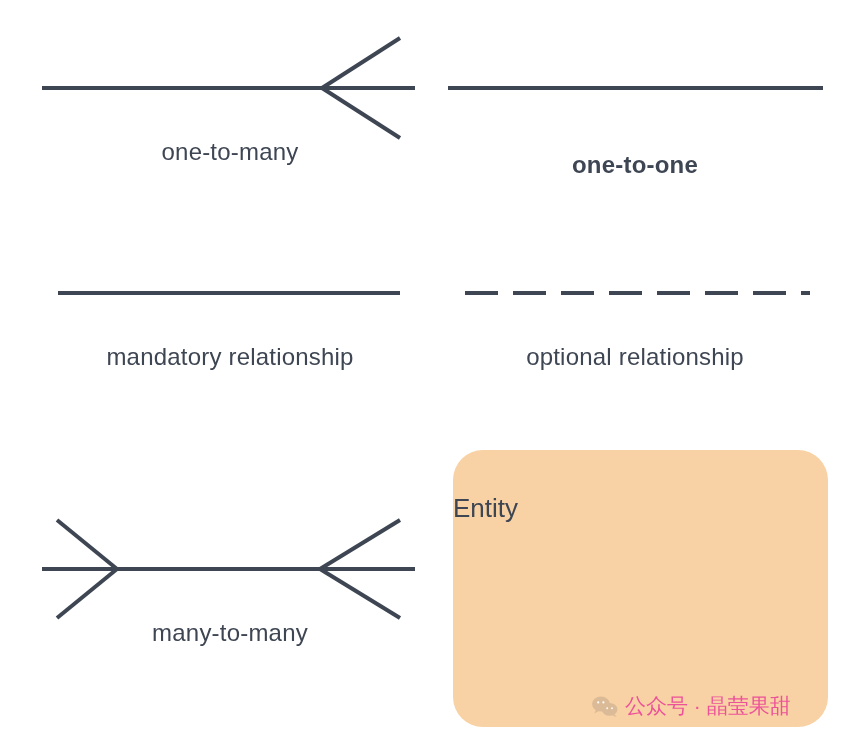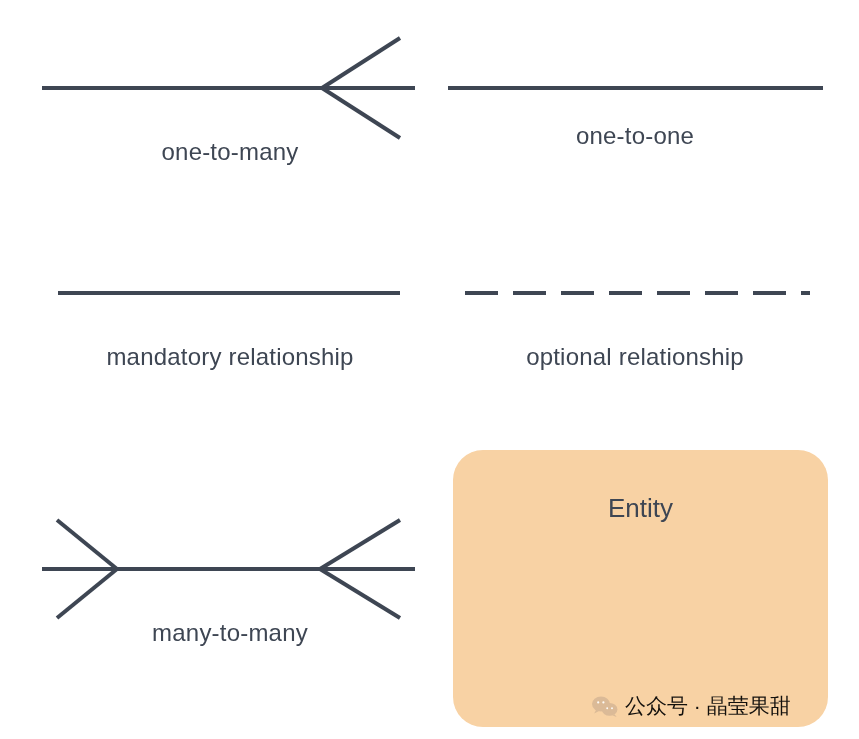--- a/index.html
+++ b/index.html
@@ -31,41 +31,40 @@
   .caption {
     position: absolute;
     text-align: center;
     color: #3e4653;
     font-size: 24px;
     font-family: "Liberation Sans", sans-serif;
     letter-spacing: 0.2px;
     white-space: nowrap;
   }
   .cap-one-to-many  { left: 40px;  top: 138px; width: 380px; }
-  .cap-one-to-one   { left: 445px; top: 122px; width: 380px; }
+  .cap-one-to-one   { left: 445px; top: 151px; width: 380px; font-weight: bold; }
   .cap-mandatory    { left: 40px;  top: 343px; width: 380px; }
   .cap-optional     { left: 445px; top: 343px; width: 380px; }
   .cap-many-to-many { left: 40px;  top: 619px; width: 380px; }
 
   .entity-box {
     position: absolute;
     left: 453px;
     top: 450px;
     width: 375px;
     height: 277px;
     background: #f8d2a4;
     border-radius: 30px;
     box-sizing: border-box;
   }
   .entity-title {
     position: absolute;
     left: 0;
     top: 43px;
     width: 375px;
-    text-align: center;
     font-size: 26px;
     color: #3e4653;
     font-family: "Liberation Sans", sans-serif;
   }
   .entity-attrs {
     position: absolute;
     left: 94px;
     top: 105px;
     font-size: 26px;
     color: #3e4653;
@@ -74,21 +73,21 @@
   }
   .entity-attrs .attr-row { white-space: pre; }
 
   .watermark {
     position: absolute;
     left: 592px;
     top: 692px;
     display: flex;
     align-items: center;
     gap: 7px;
-    color: #000000;
+    color: #ec4899;
     font-size: 21px;
     font-family: "Liberation Sans", sans-serif;
     opacity: 0.92;
     white-space: nowrap;
   }
   .wechat-icon { display: block; }
 </style>
 </head>
 <body>
 

